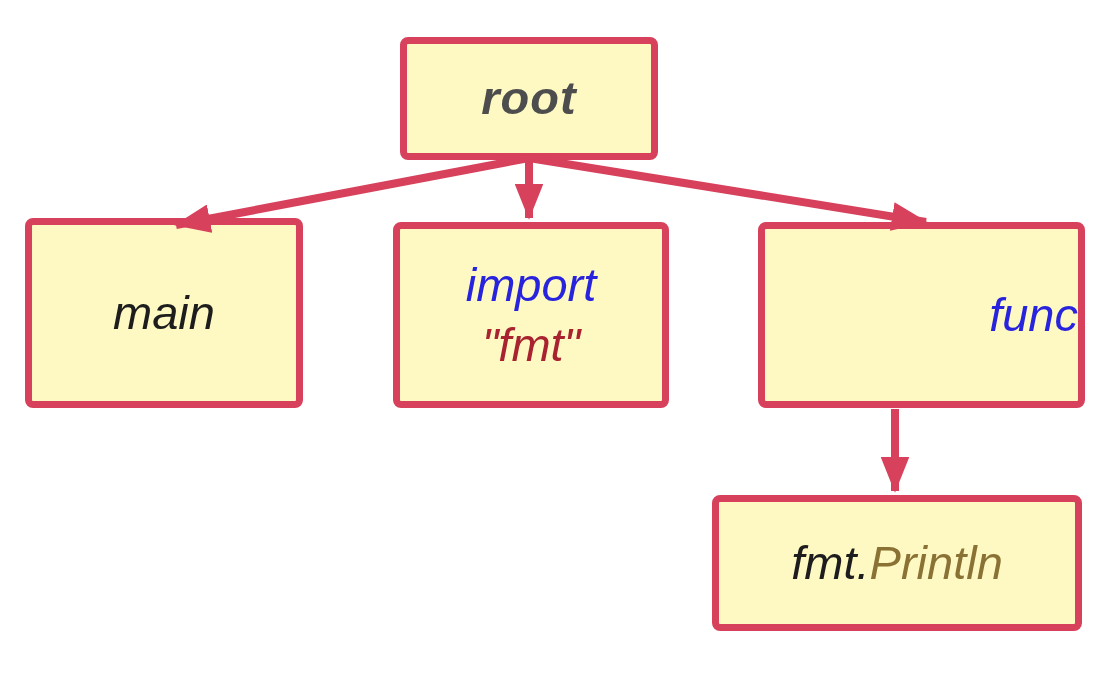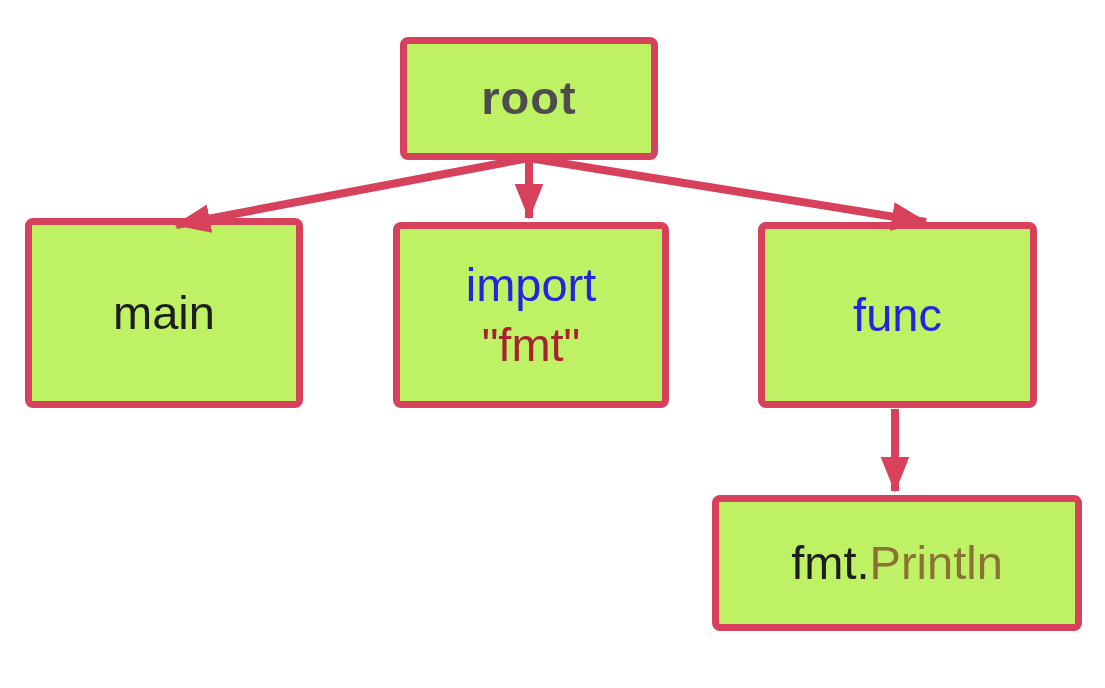--- a/index.html
+++ b/index.html
@@ -22,37 +22,38 @@
     width: 1105px;
     height: 688px;
     pointer-events: none;
     z-index: 2;
   }
   .node {
     position: absolute;
     box-sizing: border-box;
     border: 7px solid #d7415c;
     border-radius: 8px;
-    background: #bef264;
+    background: #fef9c3;
     display: flex;
     flex-direction: column;
     align-items: center;
     justify-content: center;
     z-index: 1;
     text-align: center;
+    font-style: italic;
   }
   .node .line {
     line-height: 1.28;
     white-space: nowrap;
     font-size: 47px;
   }
   .node-root    { left: 400px; top: 37px;  width: 258px; height: 123px; }
   .node-package { left: 25px;  top: 218px; width: 278px; height: 190px; }
   .node-import  { left: 393px; top: 222px; width: 276px; height: 186px; }
-  .node-func    { left: 758px; top: 222px; width: 279px; height: 186px; }
+  .node-func    { left: 758px; top: 222px; width: 327px; height: 186px; align-items: flex-end; }
   .node-println { left: 712px; top: 495px; width: 370px; height: 136px; }
 
   .t-root  { color: #4d4d4d; font-weight: 700; font-size: 46px; letter-spacing: 1px; }
   .t-blue  { color: #2823dd; }
   .t-red   { color: #a8232f; }
   .t-olive { color: #8a7134; }
   .t-dark  { color: #1d1d1d; }
 </style>
 </head>
 <body>

